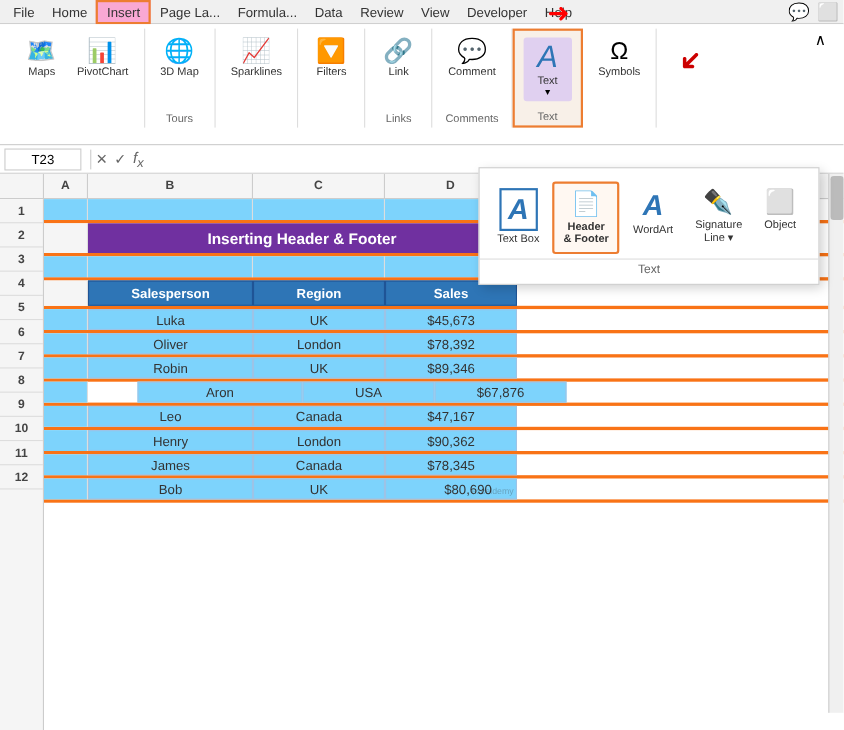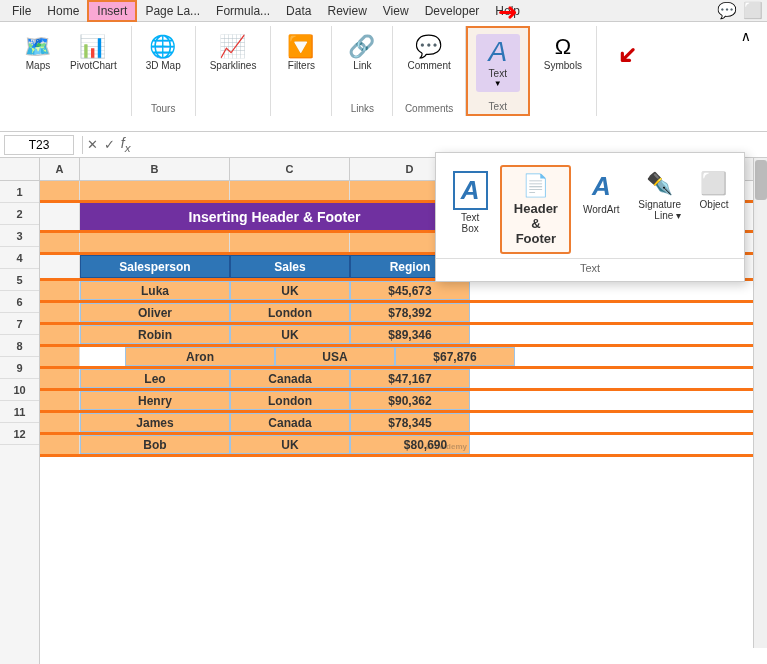--- a/index.html
+++ b/index.html
@@ -212,22 +212,21 @@
     
     .header-cell {
       background: #2e75b6;
       color: #fff;
       font-weight: bold;
       font-size: 12px;
     }
     
     .data-cell {
       color: #333;
-      background: #fdba74;
-      font-weight: bold;
+      background: #7dd3fc;
     }
 
     
     .scrollbar-v {
       position: absolute;
       right: 0;
       top: 158px;
       width: 14px;
       height: 490px;
       background: #f0f0f0;
@@ -415,22 +414,22 @@
         <div class="grid-row">
           <div class="cell cell-a data-cell"></div>
           <div class="cell cell-b data-cell"></div>
           <div class="cell cell-c data-cell"></div>
           <div class="cell cell-d data-cell"></div>
         </div>
 
         <div class="grid-row" style="height:26px;">
           <div class="cell cell-a" style="background:#f5f5f5;"></div>
           <div class="cell cell-b header-cell" style="border:1px solid #1f5496;">Salesperson</div>
+          <div class="cell cell-c header-cell" style="border:1px solid #1f5496;">Region</div>
           <div class="cell cell-d header-cell" style="border:1px solid #1f5496;">Sales</div>
-          <div class="cell cell-c header-cell" style="border:1px solid #1f5496;">Region</div>
         </div>
 
         <div class="grid-row">
           <div class="cell cell-a data-cell"></div>
           <div class="cell cell-b data-cell" style="border:1px solid #9dc3e6;">Luka</div>
           <div class="cell cell-c data-cell" style="border:1px solid #9dc3e6;">UK</div>
           <div class="cell cell-d data-cell" style="border:1px solid #9dc3e6;">$45,673</div>
         </div>
 
         <div class="grid-row">
@@ -503,31 +502,31 @@
     <div style="display:flex; flex-direction:row; align-items:flex-start; padding:8px 8px 4px 8px; gap:4px;">
 
       <div style="display:flex;flex-direction:column;align-items:center;cursor:pointer;padding:6px 8px;border-radius:3px;min-width:52px;">
         <div style="font-size:26px; font-weight:bold; color:#2e75b6; font-style:italic; border:2px solid #2e75b6; padding:2px 6px; line-height:1.2;">A</div>
         <div style="font-size:10px; text-align:center; color:#333; margin-top:2px;">Text
 Box</div>
       </div>
 
       <div style="display:flex;flex-direction:column;align-items:center;cursor:pointer;padding:6px 8px;border-radius:3px;min-width:52px; border:2px solid #ed7d31; background:#fff8f2;">
         <div style="font-size:22px; color:#ed7d31;">📄</div>
-        <div style="font-size:13px; text-align:center; color:#333; margin-top:2px; font-weight:bold;">Header<br>&amp; Footer</div>
+        <div style="font-size:10px; text-align:center; color:#333; margin-top:2px; font-weight:bold;">Header<br>&amp; Footer</div>
       </div>
 
       <div style="display:flex;flex-direction:column;align-items:center;cursor:pointer;padding:6px 8px;border-radius:3px;min-width:52px;">
         <div style="font-size:26px; color:#2e75b6; font-style:italic; font-weight:bold;">A</div>
         <div style="font-size:10px; text-align:center; color:#333; margin-top:2px;">WordArt</div>
       </div>
 
       <div style="display:flex;flex-direction:column;align-items:center;cursor:pointer;padding:6px 8px;border-radius:3px;min-width:56px;">
         <div style="font-size:22px; color:#333;">✒️</div>
-        <div style="font-size:10px; text-align:right; color:#333; margin-top:2px;">Signature<br>Line ▾</div>
+        <div style="font-size:10px; text-align:center; color:#333; margin-top:2px;">Signature<br>Line ▾</div>
       </div>
 
       <div style="display:flex;flex-direction:column;align-items:center;cursor:pointer;padding:6px 8px;border-radius:3px;min-width:44px;">
         <div style="font-size:22px; color:#333;">⬜</div>
         <div style="font-size:10px; text-align:center; color:#333; margin-top:2px;">Object</div>
       </div>
 
     </div>
 
     <div style="border-top:1px solid #ddd; padding:3px 8px; text-align:center; font-size:11px; color:#666;">Text</div>

